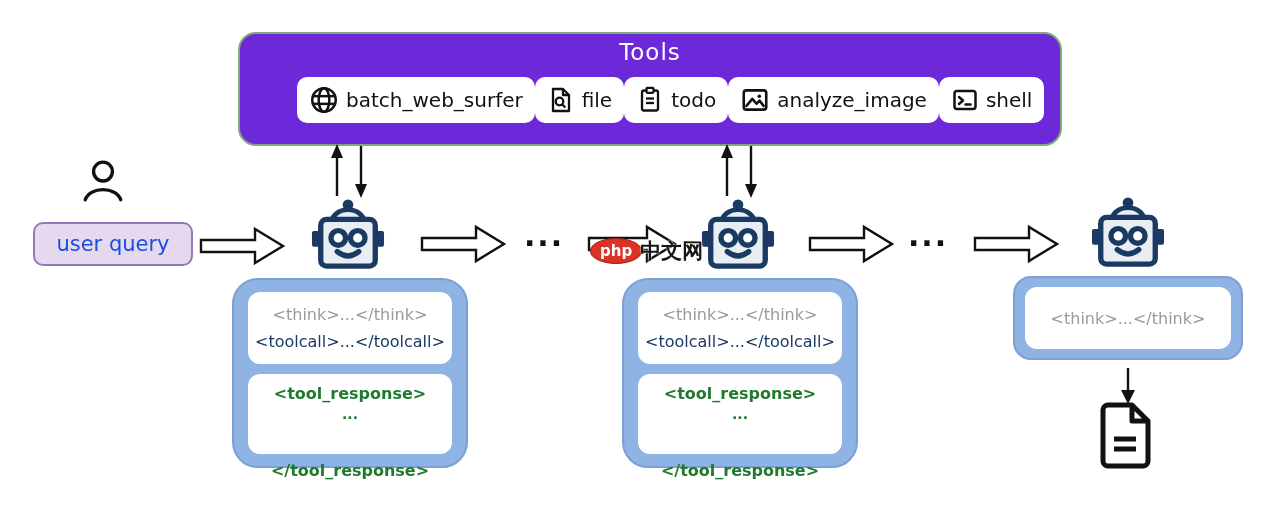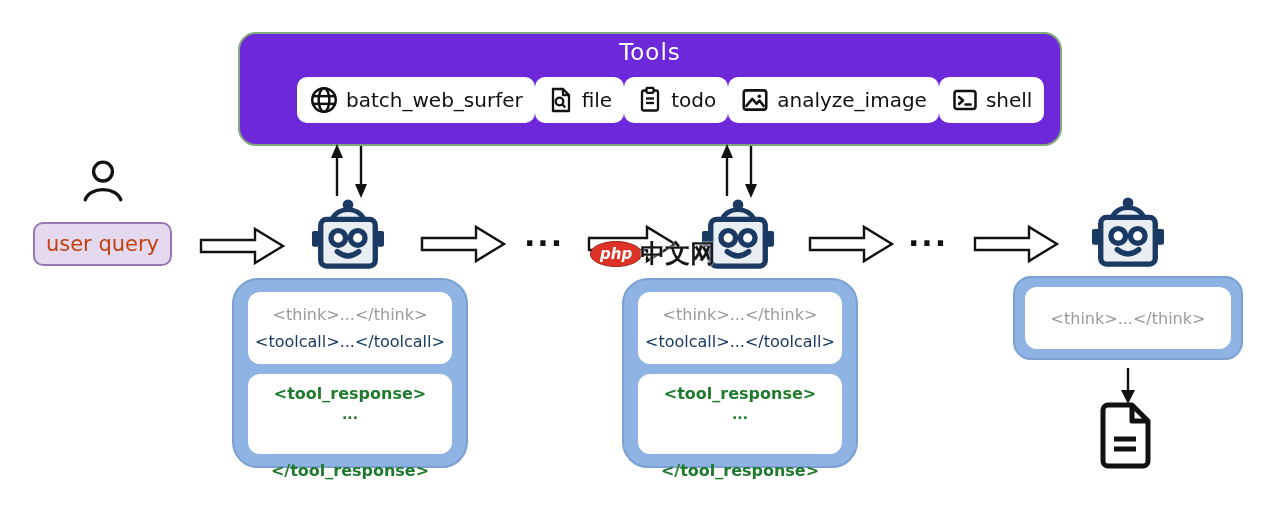--- a/index.html
+++ b/index.html
@@ -22,23 +22,23 @@
   }
   .chip{
     display:inline-flex;align-items:center;gap:7px;height:46px;
     background:#ffffff;border-radius:10px;padding:0 12px;box-sizing:border-box;
   }
   .chip-label{font-size:20px;color:#111;white-space:nowrap;}
   .chip-icon{display:inline-flex;}
   
   .user-icon{position:absolute;left:80px;top:158px;}
   .user-query{
-    position:absolute;left:33px;top:222px;width:139px;height:44px;
+    position:absolute;left:33px;top:222px;width:160px;height:44px;
     background:#e5d9f0;border:2px solid #9678b4;border-radius:10px;box-sizing:border-box;
-    display:flex;align-items:center;justify-content:center;font-size:21px;color:#c2410c;
+    display:flex;align-items:center;justify-content:center;font-size:21px;color:#1d4ed8;
   }
   
   .harrow{position:absolute;}
   .dots{
     position:absolute;width:44px;top:218px;text-align:center;
     font-size:30px;font-weight:bold;color:#111;letter-spacing:2px;
   }
   .varrows{position:absolute;}
   
   .robot{position:absolute;}
@@ -53,24 +53,24 @@
   }
   .line{font-size:16px;line-height:27px;white-space:nowrap;}
   .tag-think{color:#9a9a9a;}
   .tag-toolcall{color:#1a3a63;font-weight:normal;}
   .tag-resp{color:#1f7a2e;font-weight:600;margin-top:36px;}
   .tag-resp-mid{color:#1f7a2e;font-weight:600;line-height:14px;font-size:14px;}
   .tag-answer{color:#a32020;font-weight:bold;}
   
   .watermark{position:absolute;left:590px;top:237px;display:flex;align-items:center;z-index:5;}
   .wm-badge{
-    display:inline-block;background:#dd3327;color:#fff;font-style:italic;font-weight:bold;
+    display:inline-block;background:#dd3327;color:#fff;font-weight:bold;
     font-size:15px;border-radius:50%;padding:3px 9px;border:1px solid #a32015;
   }
-  .wm-text{font-size:25px;font-weight:700;color:#161616;margin-left:-2px;
+  .wm-text{font-size:21px;font-weight:700;color:#161616;margin-left:-2px;
     text-shadow:0 0 1px #ffffff, 0 0 2px #ffffff;}
   
   .down-arrow{position:absolute;left:1116px;top:366px;}
   .doc-icon{position:absolute;left:1098px;top:402px;}
 </style>
 </head>
 <body>
 
 <div class="canvas">
 

